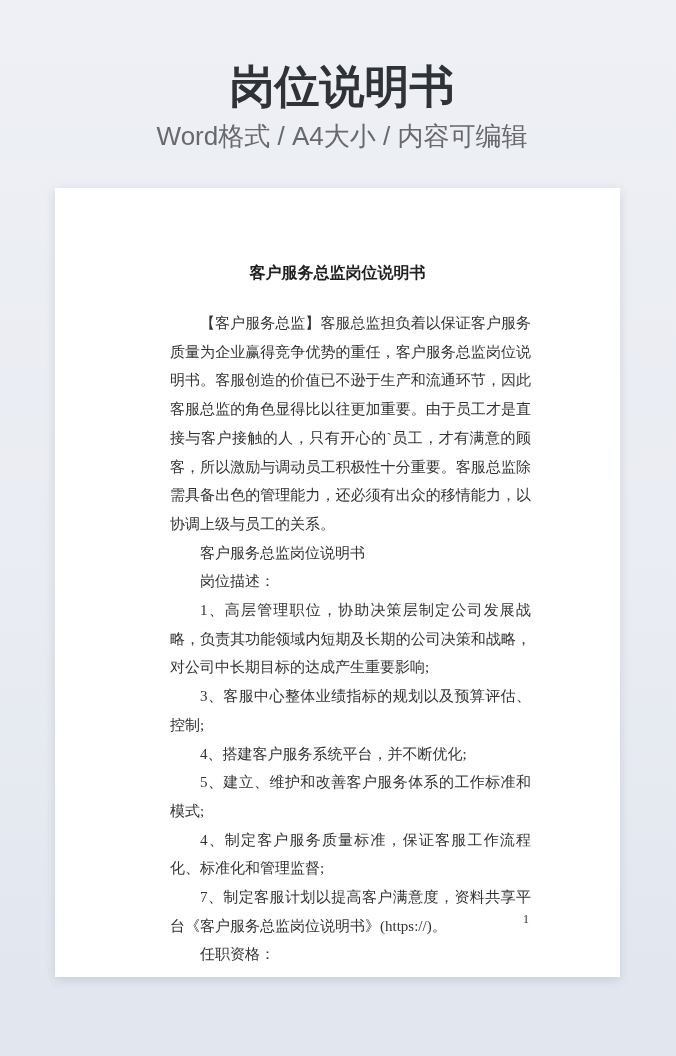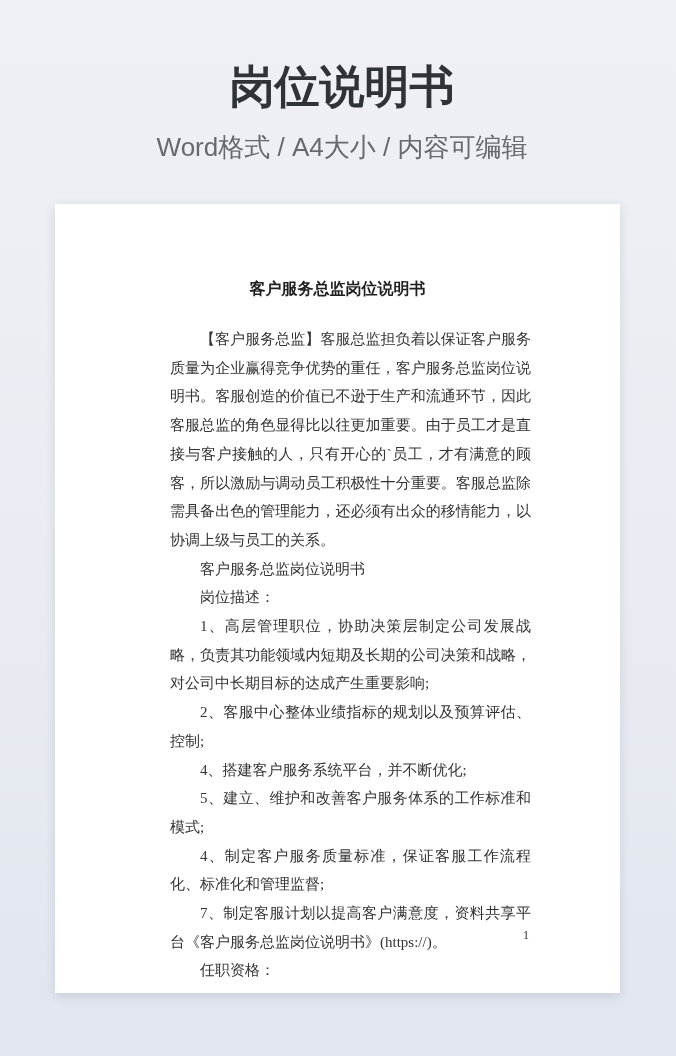--- a/index.html
+++ b/index.html
@@ -22,29 +22,29 @@
     padding-top: 62px;
   }
   .header-title {
     margin: 0;
     font-size: 45px;
     line-height: 1.1;
     font-weight: bold;
     color: #2f3338;
   }
   .header-subtitle {
-    margin-top: 21px;
+    margin-top: 10px;
     font-size: 26px;
     line-height: 1.1;
     color: #67696e;
   }
   .sheet {
     position: absolute;
     left: 55px;
-    top: 204px;
+    top: 188px;
     width: 565px;
     height: 789px;
     background: #ffffff;
     box-shadow: 0 3px 10px rgba(50, 60, 90, 0.15);
   }
   .doc-title {
     margin: 75px 0 25px 0;
     text-align: center;
     font-family: "Liberation Serif", serif;
     font-size: 16px;
@@ -91,21 +91,21 @@
 
         <p class="para">【客户服务总监】客服总监担负着以保证客户服务质量为企业赢得竞争优势的重任，客户服务总监岗位说明书。客服创造的价值已不逊于生产和流通环节，因此客服总监的角色显得比以往更加重要。由于员工才是直接与客户接触的人，只有开心的`员工，才有满意的顾客，所以激励与调动员工积极性十分重要。客服总监除需具备出色的管理能力，还必须有出众的移情能力，以协调上级与员工的关系。</p>
 
         <p class="para">客户服务总监岗位说明书</p>
 
         <p class="para">岗位描述：</p>
 
         <p class="para">1、高层管理职位，协助决策层制定公司发展战略，负责其功能领域内短期及长期的公司决策和战略，对公司中长期目标的达成产生重要影响;</p>
 
 
-        <p class="para">2、客服中心整体业绩指标的规划以及预算评估、控制;</p>
+        <p class="para">3、客服中心整体业绩指标的规划以及预算评估、控制;</p>
 
         <p class="para">4、搭建客户服务系统平台，并不断优化;</p>
 
         <p class="para">5、建立、维护和改善客户服务体系的工作标准和模式;</p>
 
         <p class="para">4、制定客户服务质量标准，保证客服工作流程化、标准化和管理监督;</p>
 
         <p class="para">7、制定客服计划以提高客户满意度，资料共享平台《客户服务总监岗位说明书》(https://)。</p>
 
         <p class="para">任职资格：</p>

